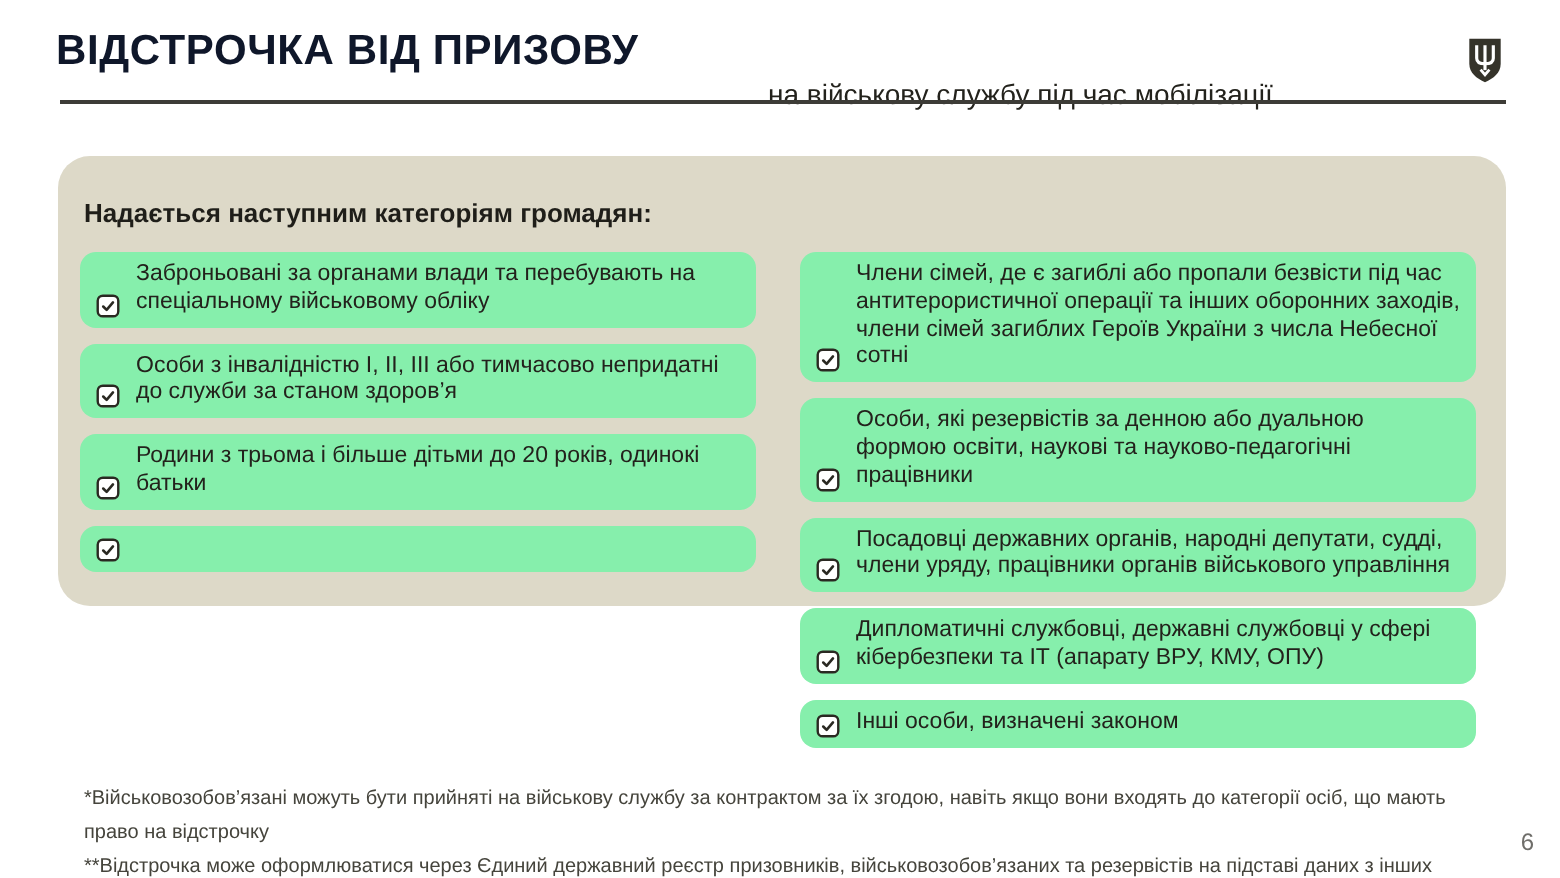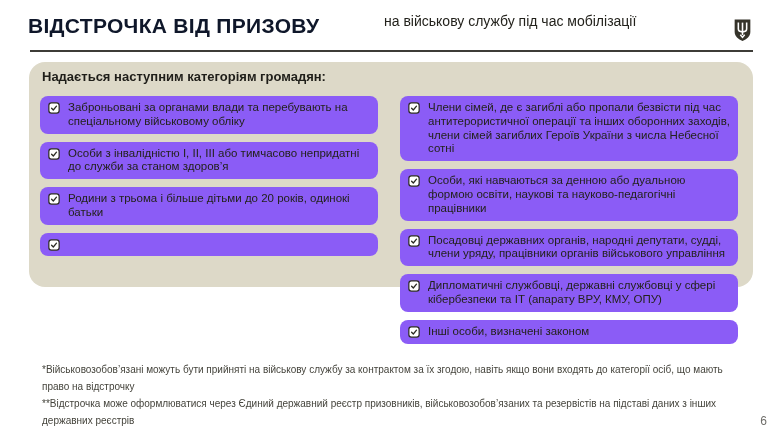--- a/index.html
+++ b/index.html
@@ -13,50 +13,50 @@
     -webkit-font-smoothing: antialiased;
   }
 
   
   .header-title {
     position: absolute; left: 28px; top: 14px;
     font-size: 21px; font-weight: 700; letter-spacing: 0.3px;
     color: #0f172a; white-space: nowrap;
   }
   .header-subtitle {
-    position: absolute; left: 384px; top: 13px;
+    position: absolute; left: 384px; top: 39px;
     font-size: 14px; color: #23221c; white-space: nowrap;
   }
   .logo {
     position: absolute; left: 733px; top: 18px;
     width: 19px; height: 24px;
   }
   .header-rule {
     position: absolute; left: 30px; top: 50px;
     width: 723px; height: 2px; background: #3d3c37;
   }
 
   
   .panel {
-    position: absolute; left: 29px; top: 62px;
+    position: absolute; left: 29px; top: 78px;
     width: 724px; height: 225px;
     background: #ddd9c8; border-radius: 16px;
-    padding: 5px 11px 0;
+    padding: 19px 11px 0;
   }
   .panel-heading {
     font-size: 13px; font-weight: 700;
     margin: 2px 0 12px 2px; color: #1f1e19;
   }
   .columns { display: flex; gap: 22px; }
   .col { width: 338px; }
 
   .card {
-    background: #8b5cf6; border-radius: 8px;
+    background: #86efac; border-radius: 8px;
     padding: 5px 8px; margin-bottom: 8px;
-    display: flex; gap: 8px; align-items: flex-start;
+    display: flex; gap: 8px; align-items: flex-end;
     font-size: 11.5px; line-height: 1.2; color: #23221c;
   }
   .cb { flex: 0 0 12px; width: 12px; height: 12px; margin-top: 1px; }
   .card-text { flex: 1 1 auto; }
 
   .footnotes {
     margin: 9px 2px 0; font-size: 10px; line-height: 1.7;
     color: #45443c;
   }
 
@@ -144,21 +144,21 @@
           <span class="card-text">Члени сімей, де є загиблі або пропали безвісти під час антитерористичної операції та інших оборонних заходів, члени сімей загиблих Героїв України з числа Небесної сотні</span>
         </div>
 
         <div class="card">
           <span class="cb">
             <svg width="12" height="12" viewBox="0 0 14 14" xmlns="http://www.w3.org/2000/svg" aria-hidden="true">
               <rect x="1" y="1" width="12" height="12" rx="3" fill="#ffffff" stroke="#2a2922" stroke-width="1.4"></rect>
               <path d="M4.2 7.3 L6.2 9.3 L9.9 4.9" fill="none" stroke="#2a2922" stroke-width="1.5" stroke-linecap="round" stroke-linejoin="round"></path>
             </svg>
           </span>
-          <span class="card-text">Особи, які навчаються за денною або дуальною формою освіти, наукові та науково-педагогічні працівники</span>
+          <span class="card-text">Особи, які резервістів за денною або дуальною формою освіти, наукові та науково-педагогічні працівники</span>
         </div>
 
         <div class="card">
           <span class="cb">
             <svg width="12" height="12" viewBox="0 0 14 14" xmlns="http://www.w3.org/2000/svg" aria-hidden="true">
               <rect x="1" y="1" width="12" height="12" rx="3" fill="#ffffff" stroke="#2a2922" stroke-width="1.4"></rect>
               <path d="M4.2 7.3 L6.2 9.3 L9.9 4.9" fill="none" stroke="#2a2922" stroke-width="1.5" stroke-linecap="round" stroke-linejoin="round"></path>
             </svg>
           </span>
           <span class="card-text">Посадовці державних органів, народні депутати, судді, члени уряду, працівники органів військового управління</span>

